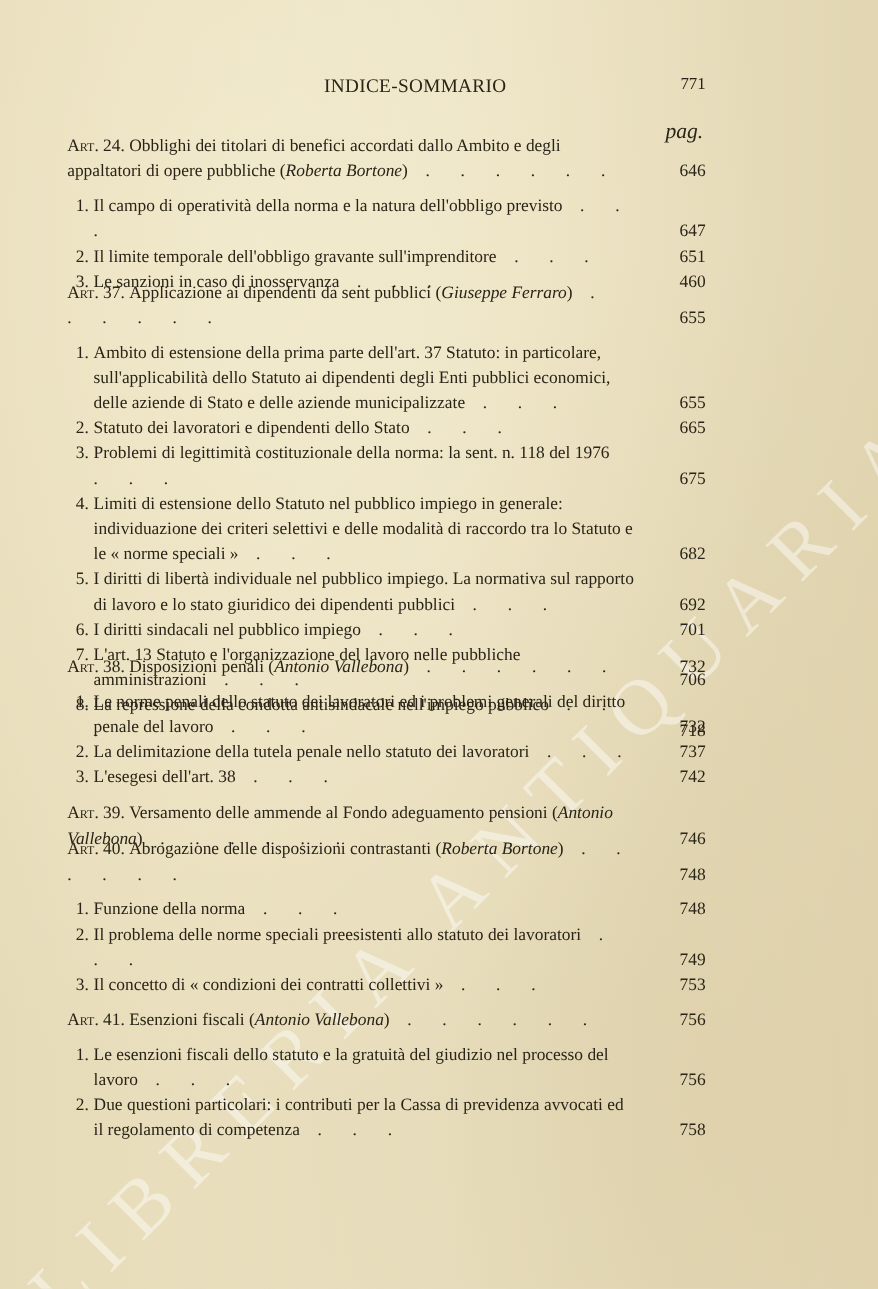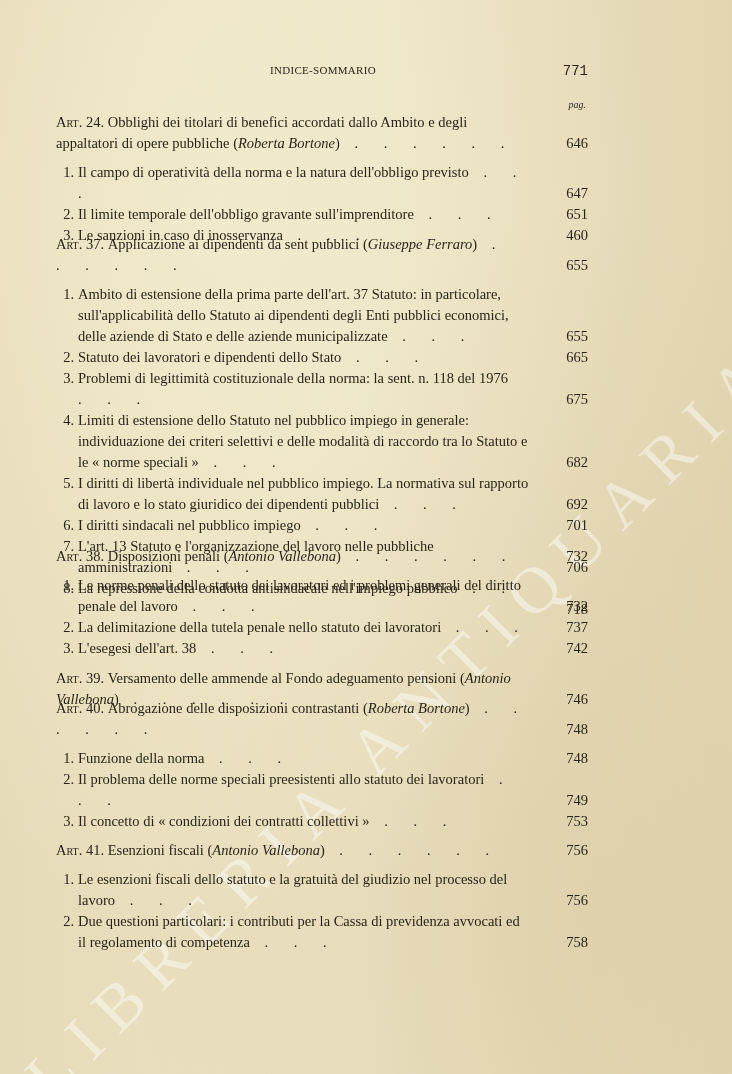--- a/index.html
+++ b/index.html
@@ -18,24 +18,24 @@
     transform: rotate(-45deg); transform-origin: 0 0;
     font-family: "Liberation Serif", serif; font-size: 66px; letter-spacing: 16px;
     color: rgba(255,255,255,0.45); white-space: nowrap; pointer-events: none;
     top: 1060px; left: 10px;
   }
   .page { position: absolute; left: 56px; top: 0; width: 532px; }
   .running-head {
     position: absolute; top: 64px; left: 0; width: 532px; height: 20px;
   }
   .running-title {
-    position: absolute; left: 214px; top: 0; font-size: 11px; letter-spacing: 0.3px;
+    position: absolute; left: 214px; top: 0; font-size: 16px; letter-spacing: 0.3px;
   }
-  .folio { position: absolute; right: 0; top: -1px; font-size: 14px; font-family: Liberation Mono, monospace; }
-  .pag-label { position: absolute; top: 99px; right: 2px; font-style: italic; font-size: 10px; }
+  .folio { position: absolute; right: 0; top: -1px; font-size: 14px; }
+  .pag-label { position: absolute; top: 99px; right: 2px; font-style: italic; font-size: 18px; }
 
   .article { position: absolute; left: 0; width: 532px; font-size: 14.5px; line-height: 21px; }
   .entry { position: relative; padding-right: 58px; }
   .art-entry { padding-left: 0; }
   .art-label { font-variant: small-caps; }
   .art-text { text-indent: 0; }
   .page-num {
     position: absolute; right: 0; bottom: 0; width: 44px; text-align: right;
   }
   .leaders { letter-spacing: 11px; }

